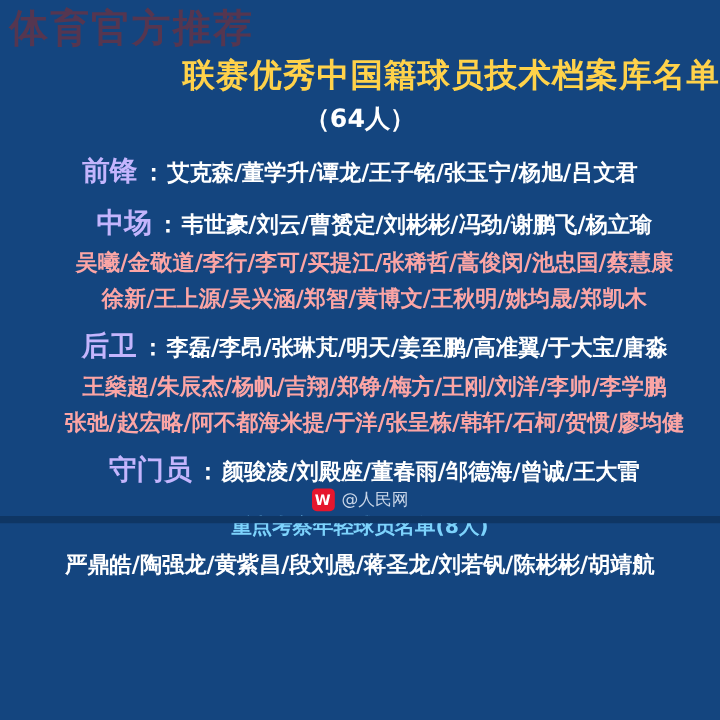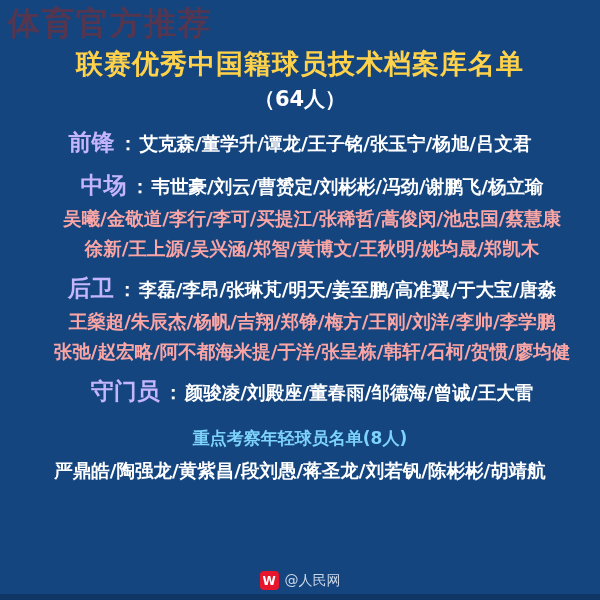--- a/index.html
+++ b/index.html
@@ -10,38 +10,38 @@
     width: 600px;
     height: 600px;
     background: #14457f;
     font-family: "Liberation Sans", "DejaVu Sans", sans-serif;
     overflow: hidden;
     position: relative;
   }
   .poster {
     position: relative;
     width: 600px;
-    height: 600px;
+    height: 436px;
     background: #14457f;
     box-sizing: border-box;
   }
   .watermark-top {
     position: absolute;
     top: 2px;
     left: 8px;
     font-size: 32px;
     font-weight: bold;
     color: #8b2a2a;
     opacity: 0.55;
     letter-spacing: 2px;
     white-space: nowrap;
     font-family: "DejaVu Sans", sans-serif;
   }
   .title {
-    text-align: center;
+    text-align: right;
     color: #ffd24a;
     font-size: 27px;
     font-weight: bold;
     letter-spacing: 1px;
     padding-top: 48px;
     line-height: 1.15;
     font-family: "DejaVu Sans", sans-serif;
   }
   .subtitle {
     text-align: center;

